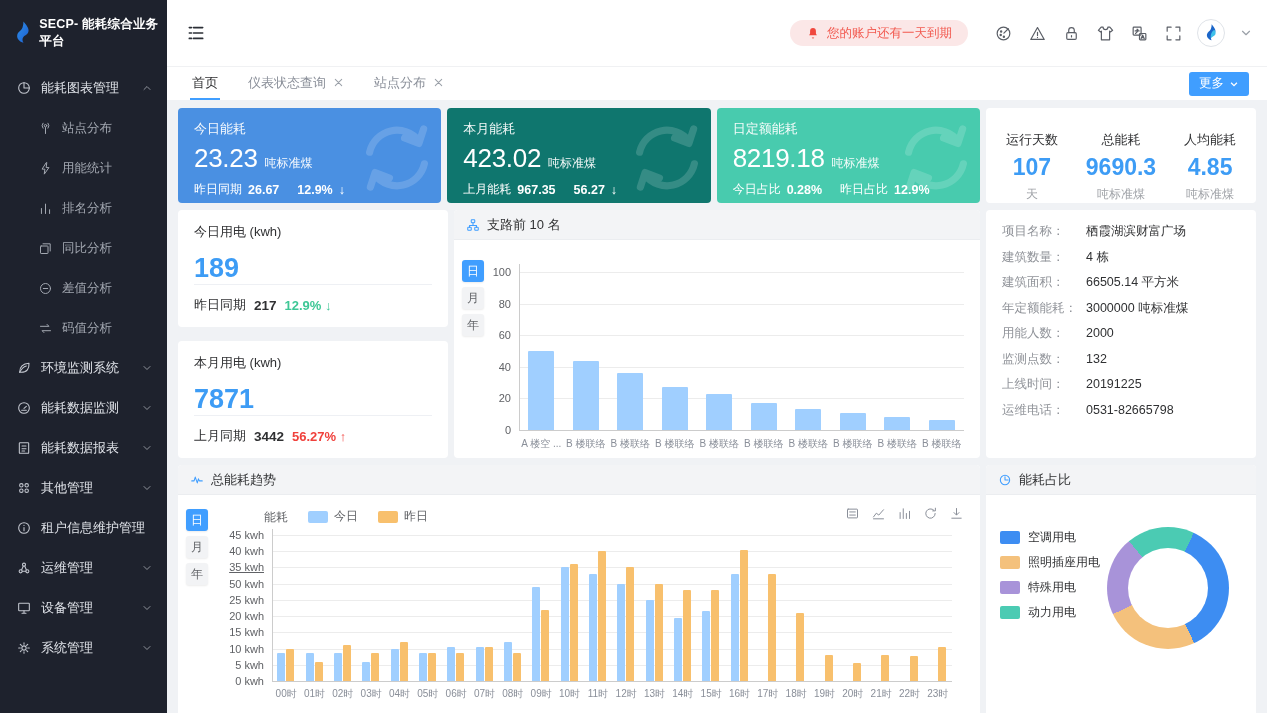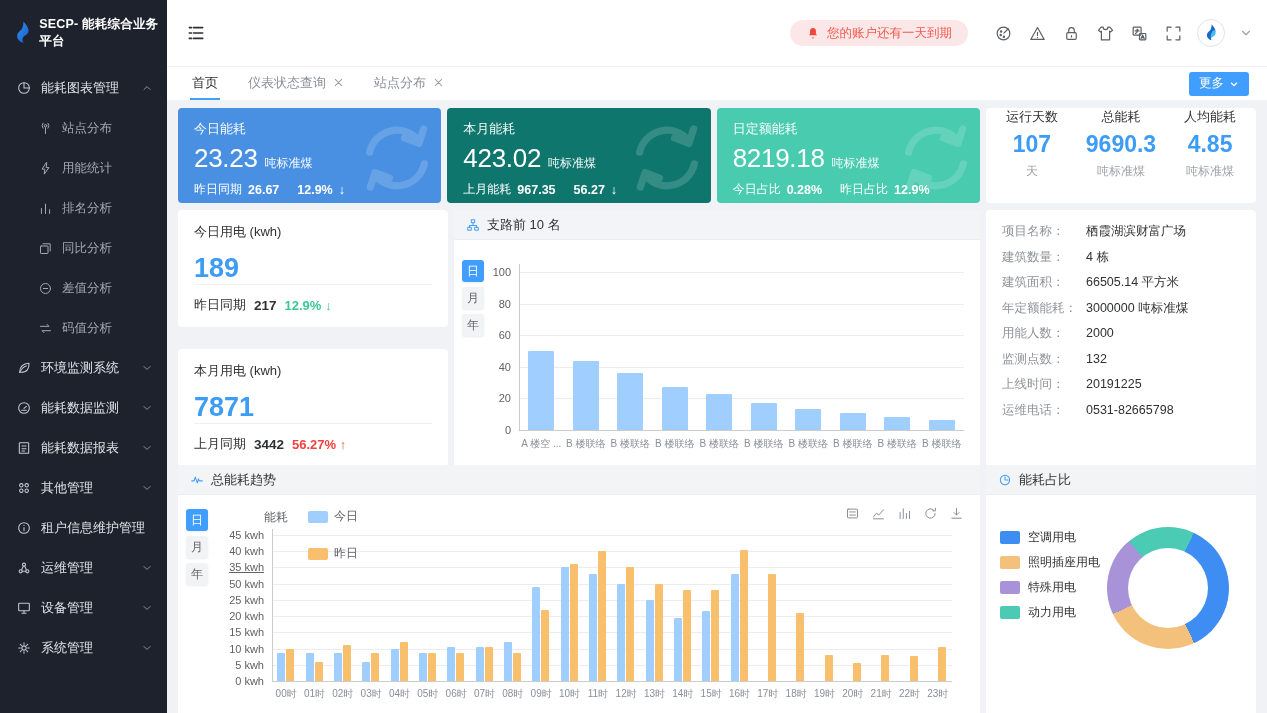--- a/index.html
+++ b/index.html
@@ -47,29 +47,29 @@
   .kpi-row { display:grid; grid-template-columns:1fr 1fr 1fr 270px; gap:6px; height:95px; margin-bottom:7px; }
   .kpi-card { border-radius:4px; color:#fff; padding:12px 16px; position:relative; overflow:hidden; }
   .kpi-title { font-size:13px; opacity:.95; }
   .kpi-value-row { margin-top:5px; display:flex; align-items:baseline; gap:7px; }
   .kpi-value { font-size:26px; font-weight:normal; letter-spacing:-.3px; }
   .kpi-unit { font-size:12px; opacity:.95; }
   .kpi-footer { margin-top:7px; font-size:12px; display:flex; align-items:center; gap:6px; }
   .kpi-footer b { font-size:12.5px; }
   .kpi-footer .seg2 { margin-left:12px; }
   .watermark { position:absolute; right:-4px; top:2px; width:96px; height:96px; transform:rotate(12deg); }
-  .summary-card { background:#fff; border-radius:4px; display:flex; align-items:flex-start; justify-content:space-around; padding:0 6px; }
+  .summary-card { background:#fff; border-radius:4px; display:flex; align-items:flex-end; justify-content:space-around; padding:0 6px; }
   .sum-item { text-align:center; }
   .sum-label { font-size:13px; color:#303133; }
   .sum-value { font-size:23px; font-weight:bold; color:#3d9cf5; margin-top:5px; }
   .sum-unit { font-size:12px; color:#a0a3a8; margin-top:5px; }
 
   
   .mid-row { display:grid; grid-template-columns:270px 1fr 270px; gap:6px; height:248px; margin-bottom:7px; }
-  .usage-col { display:flex; flex-direction:column; gap:22px; }
+  .usage-col { display:flex; flex-direction:column; gap:14px; }
   .usage-card { background:#fff; border-radius:4px; flex:1; padding:13px 16px; display:flex; flex-direction:column; }
   .usage-title { font-size:13px; color:#303133; }
   .usage-value { font-size:27px; font-weight:bold; color:#3d9cf5; margin-top:12px; flex:1; }
   .usage-divider { border-top:1px solid #eef0f4; }
   .usage-footer { padding-top:11px; font-size:13px; color:#303133; display:flex; align-items:center; gap:8px; }
   .usage-footer b { font-size:13.5px; }
   .pct { font-weight:bold; font-size:13px; }
   .pct.down { color:#3ec796; }
   .pct.up { color:#f0413c; }
 
@@ -84,21 +84,21 @@
   .tg.active { background:#409eff; color:#fff; }
 
   
   .site-rows { padding:15px 16px 0 16px; }
   .site-row { display:flex; margin-bottom:12.5px; font-size:12.5px; line-height:13px; }
   .site-label { width:84px; color:#909399; flex:0 0 84px; }
   .site-value { color:#303133; }
 
   
   .axis-title { position:absolute; left:86px; top:14px; font-size:12px; color:#606266; }
-  .chart-legend { position:absolute; left:130px; top:13px; display:flex; gap:20px; z-index:3;flex-direction:column; }
+  .chart-legend { position:absolute; left:130px; top:13px; display:flex; gap:20px; z-index:3; }
   .cl-item { display:flex; align-items:center; gap:6px; cursor:pointer; }
   .cl-swatch { width:20px; height:12px; border-radius:2px; }
   .cl-label { font-size:12px; color:#606266; }
   .chart-toolbar { position:absolute; right:16px; top:11px; display:flex; gap:11px; z-index:3; }
   .ct-icon { width:15px; height:15px; color:#8a8f99; cursor:pointer; }
 
   
   .bottom-row { display:grid; grid-template-columns:1fr 270px; gap:6px; height:258px; }
 
   

